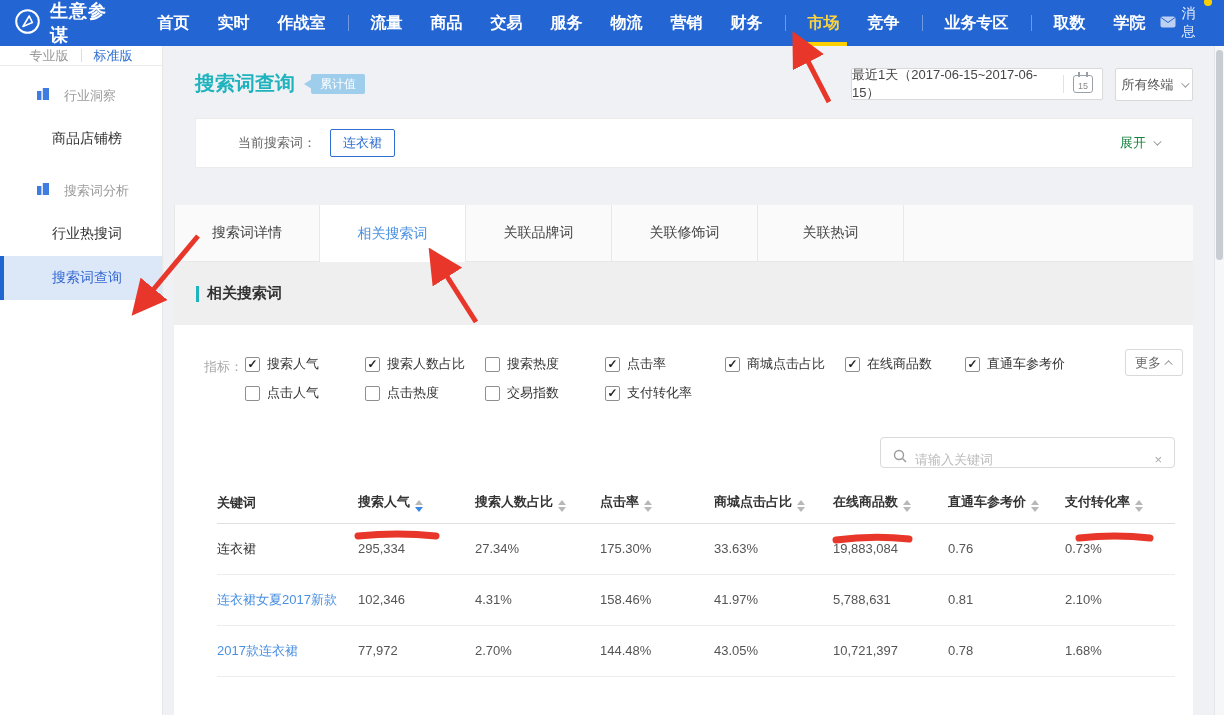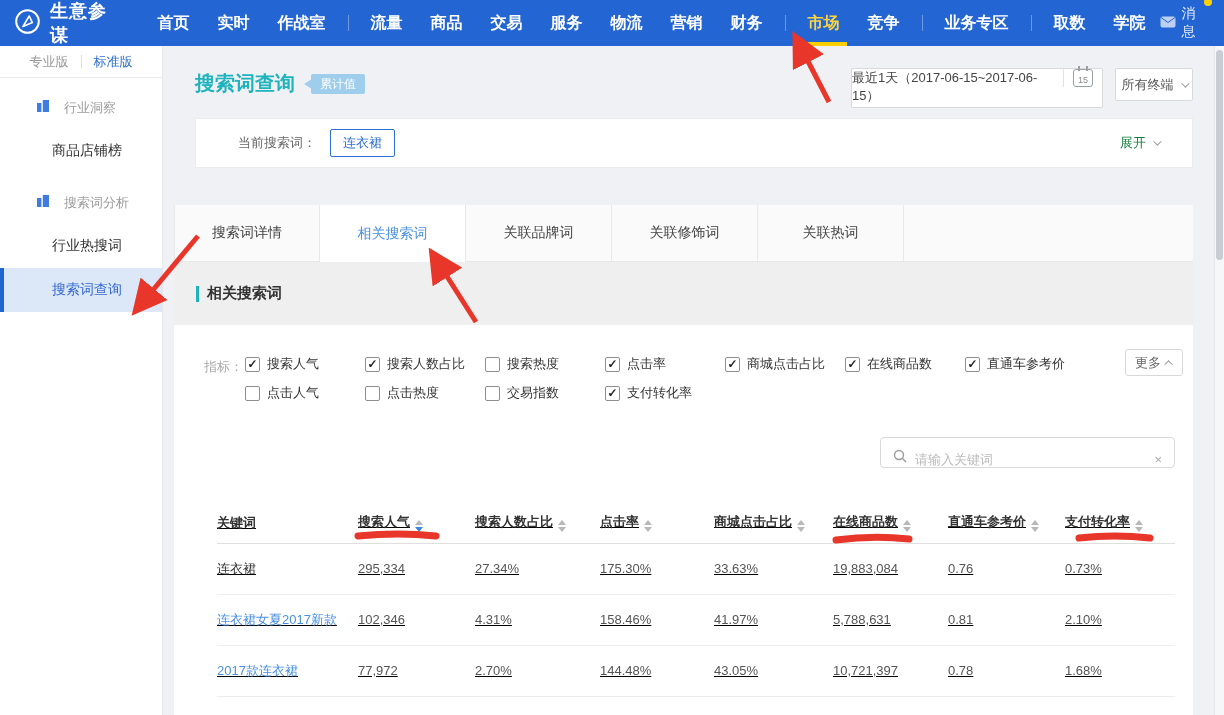--- a/index.html
+++ b/index.html
@@ -19,43 +19,43 @@
   .nav-item.active::after { content:''; position:absolute; left:50%; transform:translateX(-50%);
               bottom:0; width:46px; height:4px; background:#fcd000; }
   .nav-divider { width:1px; height:16px; background:rgba(255,255,255,.35); margin:0 8px; }
   .nav-right { margin-left:auto; display:flex; align-items:center; gap:6px; position:relative; padding-right:6px; }
   .msg-label { font-size:14px; color:#e8effb; }
   .msg-dot { position:absolute; right:-2px; top:-7px; width:8px; height:8px; border-radius:50%; background:#fcd000; }
 
   
   .sidebar { position:absolute; left:0; top:46px; width:163px; bottom:0; background:#fff;
              border-right:1px solid #e7e7e7; z-index:4; }
-  .version-row { height:32px; display:flex; align-items:center; justify-content:center; gap:12px;
+  .version-row { height:20px; display:flex; align-items:center; justify-content:center; gap:12px;
                  font-size:13px; border-bottom:1px solid #ebebeb; }
   .version-tab { cursor:pointer; color:#999; }
   .version-tab.active { color:#2f6fd2; }
   .version-divider { width:1px; height:13px; background:#ddd; }
   .side-group { height:43px; display:flex; align-items:center; gap:14px; padding-left:36px;
                 color:#9a9a9a; font-size:13px; margin-top:8px; }
   .side-item { height:44px; display:flex; align-items:center; padding-left:52px; font-size:14px;
                color:#333; cursor:pointer; }
   .side-item.active { background:#dce8f8; color:#3468d1; border-left:4px solid #1f66d0; padding-left:48px; }
 
   
   .main { position:absolute; left:163px; top:46px; width:1051px; bottom:0; background:#eff1f4; }
 
   .page-title { position:absolute; left:32px; top:24px; font-size:20px; font-weight:bold;
                 color:#1fb3bd; display:flex; align-items:center; }
   .cum-badge { position:relative; margin-left:16px; background:#9fcdec; color:#fff; font-size:12px;
                font-weight:normal; height:20px; line-height:20px; padding:0 9px; border-radius:2px; }
   .cum-badge::before { content:''; position:absolute; left:-7px; top:5px; border-top:5px solid transparent;
                border-bottom:5px solid transparent; border-right:8px solid #9fcdec; }
 
-  .date-box { position:absolute; left:688px; top:22px; width:252px; height:40px; background:#fff;
-              border:1px solid #d9d9d9; border-radius:2px; display:flex; align-items:flex-start; cursor:pointer; }
+  .date-box { position:absolute; left:688px; top:22px; width:252px; height:32px; background:#fff;
+              border:1px solid #d9d9d9; border-radius:2px; display:flex; align-items:center; cursor:pointer; }
   .date-text { flex:1; display:flex; align-items:center; justify-content:center; font-size:13px; color:#444; }
   .date-cal { width:39px; border-left:1px solid #e2e2e2; display:flex; align-items:center; justify-content:center; }
   .cal { position:relative; width:20px; height:18px; border:1px solid #9aa0a6; border-radius:3px;
          display:flex; align-items:flex-end; justify-content:center; font-size:9px; color:#8a8a8a; padding-bottom:1px; }
   .cal::before,.cal::after { content:''; position:absolute; top:-4px; width:2px; height:5px; background:#9aa0a6; }
   .cal::before { left:4px; } .cal::after { right:4px; }
 
   .terminal-box { position:absolute; left:952px; top:22px; width:78px; height:33px; background:#fff;
               border:1px solid #d9d9d9; border-radius:2px; display:flex; align-items:center;
               justify-content:center; gap:7px; font-size:13px; color:#555; cursor:pointer; }
@@ -102,21 +102,21 @@
 
   
   .search-box { position:absolute; left:717px; top:391px; width:295px; height:31px; border:1px solid #d9d9d9;
                 border-radius:4px; background:#fff; display:flex; align-items:flex-end; padding:0 12px; gap:8px; }
   .search-box input { flex:1; border:none; outline:none; font-size:13px; color:#333;
                 font-family:"Liberation Sans", sans-serif; }
   .search-box input::placeholder { color:#bbb; }
   .clear-x { font-size:13px; color:#aaa; cursor:pointer; }
 
   
-  .tbl { position:absolute; left:54px; top:457px; width:958px; border-collapse:collapse; table-layout:fixed;text-decoration:underline; }
+  .tbl { position:absolute; left:54px; top:437px; width:958px; border-collapse:collapse; table-layout:fixed; }
   .tbl th { text-align:left; font-size:13px; font-weight:bold; color:#333; height:40px;
             border-bottom:1px solid #dfdfdf; white-space:nowrap; }
   .tbl td { font-size:13px; color:#555; height:51px; border-bottom:1px solid #ededed; white-space:nowrap; }
   .tbl td.kw { color:#333; }
   .tbl td.kw.link { color:#4a90e2; cursor:pointer; }
   .sort { display:inline-flex; flex-direction:column; gap:2px; margin-left:5px; vertical-align:1px; cursor:pointer; }
   .sort i { width:0; height:0; border-left:4px solid transparent; border-right:4px solid transparent; }
   .sort .up { border-bottom:5px solid #b8b8b8; }
   .sort .down { border-top:5px solid #b8b8b8; }
   .sort.desc .down { border-top-color:#3a86e0; }

